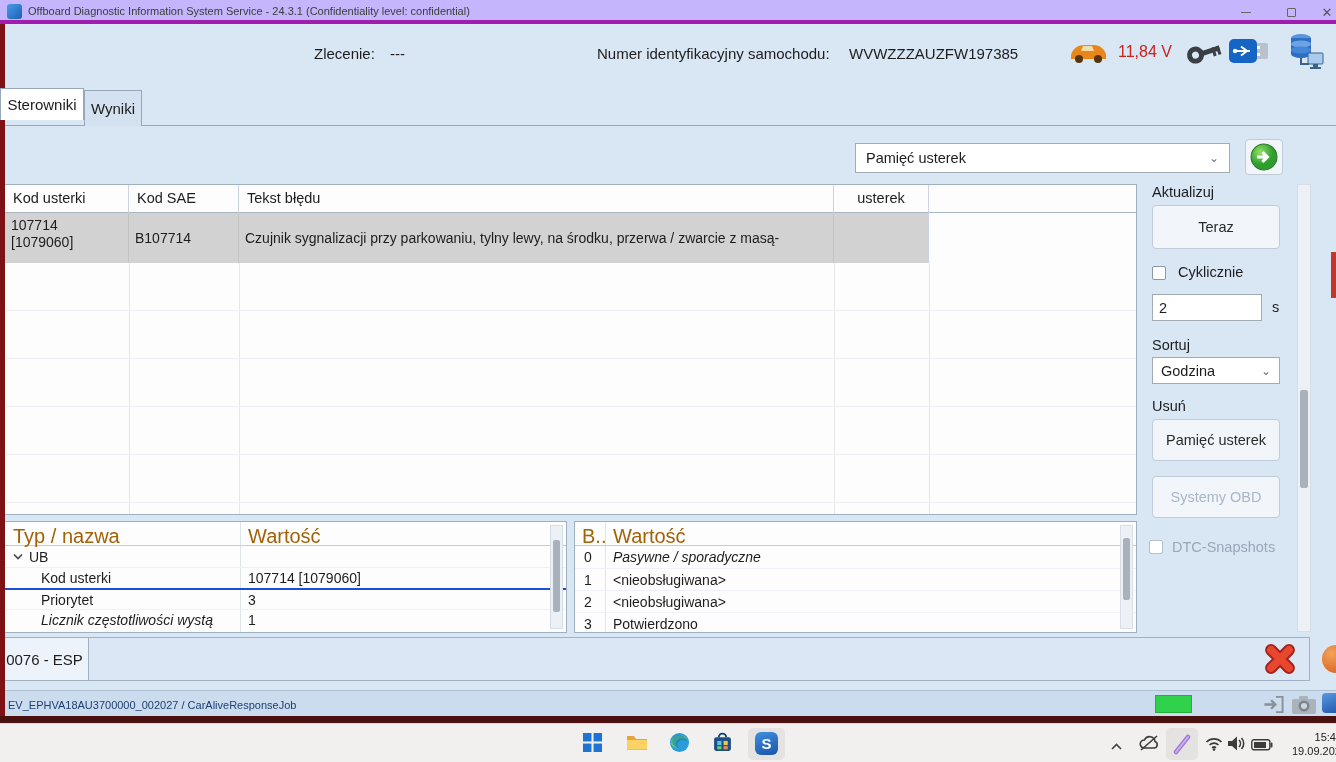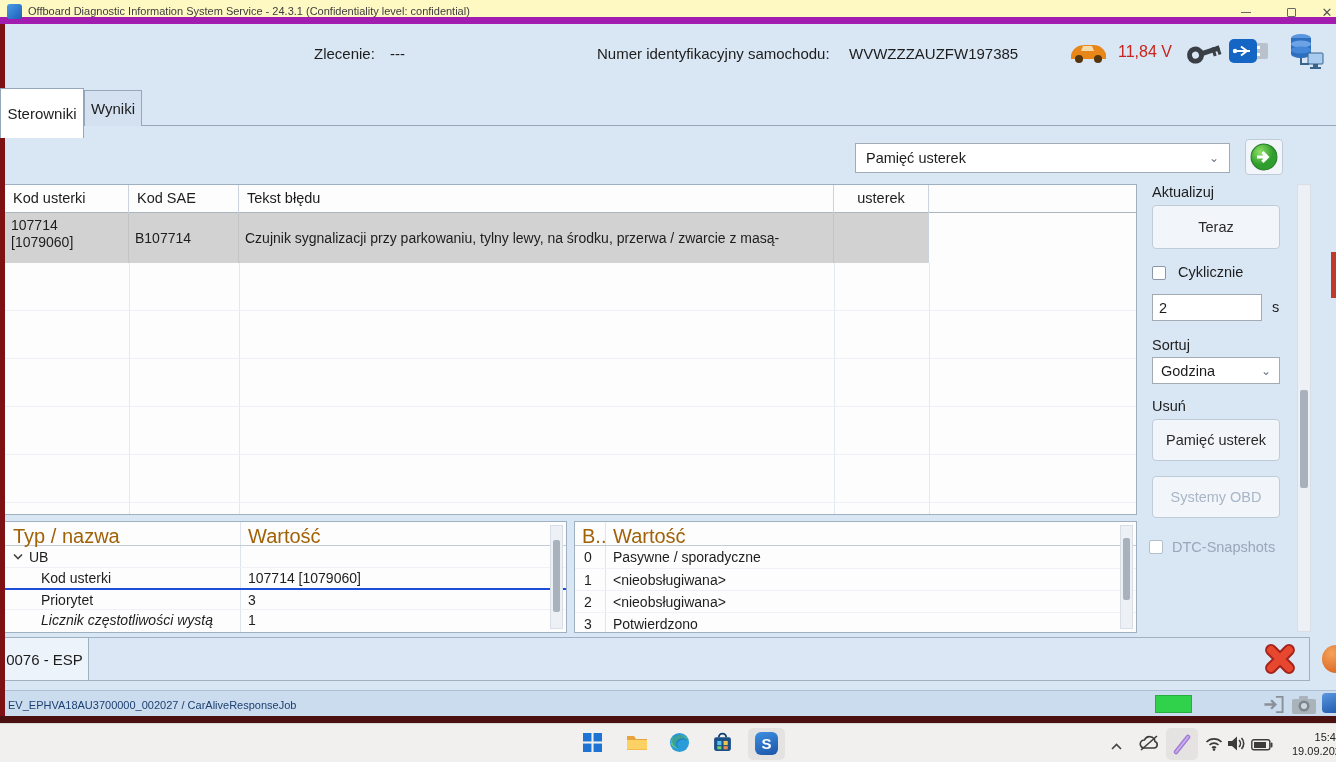--- a/index.html
+++ b/index.html
@@ -2,21 +2,21 @@
 <html><head>
 <meta charset="utf-8">
 <style>
   * { margin:0; padding:0; box-sizing:border-box; }
   html,body { width:1336px; height:762px; }
   body { font-family:"Liberation Sans", sans-serif; }
   .screen { position:relative; width:1336px; height:762px; overflow:hidden; background:#d9e6f4; }
   .abs { position:absolute; }
 
   
-  .titlebar { left:0; top:0; width:1336px; height:24px; background:#fef9c3; border-bottom:7px solid #a21caf;text-decoration:underline; }
+  .titlebar { left:0; top:0; width:1336px; height:24px; background:#c4b5fd; border-bottom:4px solid #a21caf;text-decoration:underline; }
   .titlebar-text { left:28px; top:5px; font-size:11px; color:#3c3c3c; }
   .app-icon { left:7px; top:4px; width:15px; height:15px; border-radius:3px;
               background:linear-gradient(135deg,#4a9be8,#1b5fb8); }
   .wbtn { top:0; width:38px; height:24px; display:flex; align-items:center; justify-content:center; color:#555; font-size:12px; }
   .wbtn .sq { width:9px; height:9px; border:1px solid #666; border-radius:1px; }
   .wbtn .dash { width:10px; height:1px; background:#666; }
 
   
   .header { left:0; top:24px; width:1336px; height:64px; background:#d9e6f4; }
   .hlabel { font-size:15px; color:#1d1d1d; }
@@ -135,21 +135,21 @@
           <ellipse cx="13" cy="18" rx="10" ry="3.6" fill="#4487d8"></ellipse>
           <rect x="20" y="21" width="15" height="11" rx="1" fill="#a9cbee" stroke="#38648c"></rect>
           <rect x="25" y="32" width="5" height="3" fill="#38648c"></rect>
           <rect x="22" y="35" width="11" height="2" fill="#38648c"></rect>
           <path d="M13 26 v6 h8" stroke="#38648c" stroke-width="2" fill="none"></path>
         </svg>
     </span>
   </div>
 
   <div class="abs tabline"></div>
-  <div class="abs tab active" style="left:0;top:88px;width:84px;height:50px;z-index:2;">
+  <div class="abs tab active" style="left:0;top:88px;width:84px;height:32px;z-index:2;">
     <span>Sterowniki</span>
   </div>
   <div class="abs tab inactive" style="left:84px;top:90px;width:58px;height:36px;z-index:2;">
     <span>Wyniki</span>
   </div>
 
   <div class="abs combo" style="left:855px;top:143px;width:375px;height:30px;font-size:14.5px;">
     <span style="flex:1;">Pamięć usterek</span>
     <span class="chev">⌄</span>
   </div>
@@ -248,21 +248,21 @@
   </div>
 
   <div class="abs panel-white" style="left:574px;top:521px;width:563px;height:112px;">
     <div class="abs" style="left:30px;top:0;bottom:0;width:1px;background:#dfe5ec;"></div>
     <div class="abs" style="left:0;top:0;width:100%;height:24px;border-bottom:1px solid #c2ccd6;display:flex;">
       <span class="pane-head" style="padding:3px 0 0 7px;width:30px;">B..</span>
       <span class="pane-head" style="padding:3px 0 0 8px;">Wartość</span>
     </div>
     <div class="abs pane-row" style="left:0;top:24px;width:100%;height:22px;display:flex;">
       <span style="padding:3px 0 0 9px;width:30px;">0</span>
-      <span style="padding:3px 0 0 8px;">Pasywne / sporadyczne</span>
+      <span style="padding:3px 0 0 8px;font-style:italic;">Pasywne / sporadyczne</span>
     </div>
     <div class="abs pane-row" style="left:0;top:46px;width:100%;height:22px;display:flex;border-top:1px solid #eef1f5;">
       <span style="padding:3px 0 0 9px;width:30px;">1</span>
       <span style="padding:3px 0 0 8px;">&lt;nieobsługiwana&gt;</span>
     </div>
     <div class="abs pane-row" style="left:0;top:68px;width:100%;height:22px;display:flex;border-top:1px solid #eef1f5;">
       <span style="padding:3px 0 0 9px;width:30px;">2</span>
       <span style="padding:3px 0 0 8px;">&lt;nieobsługiwana&gt;</span>
     </div>
     <div class="abs pane-row" style="left:0;top:90px;width:100%;height:22px;display:flex;border-top:1px solid #eef1f5;">

